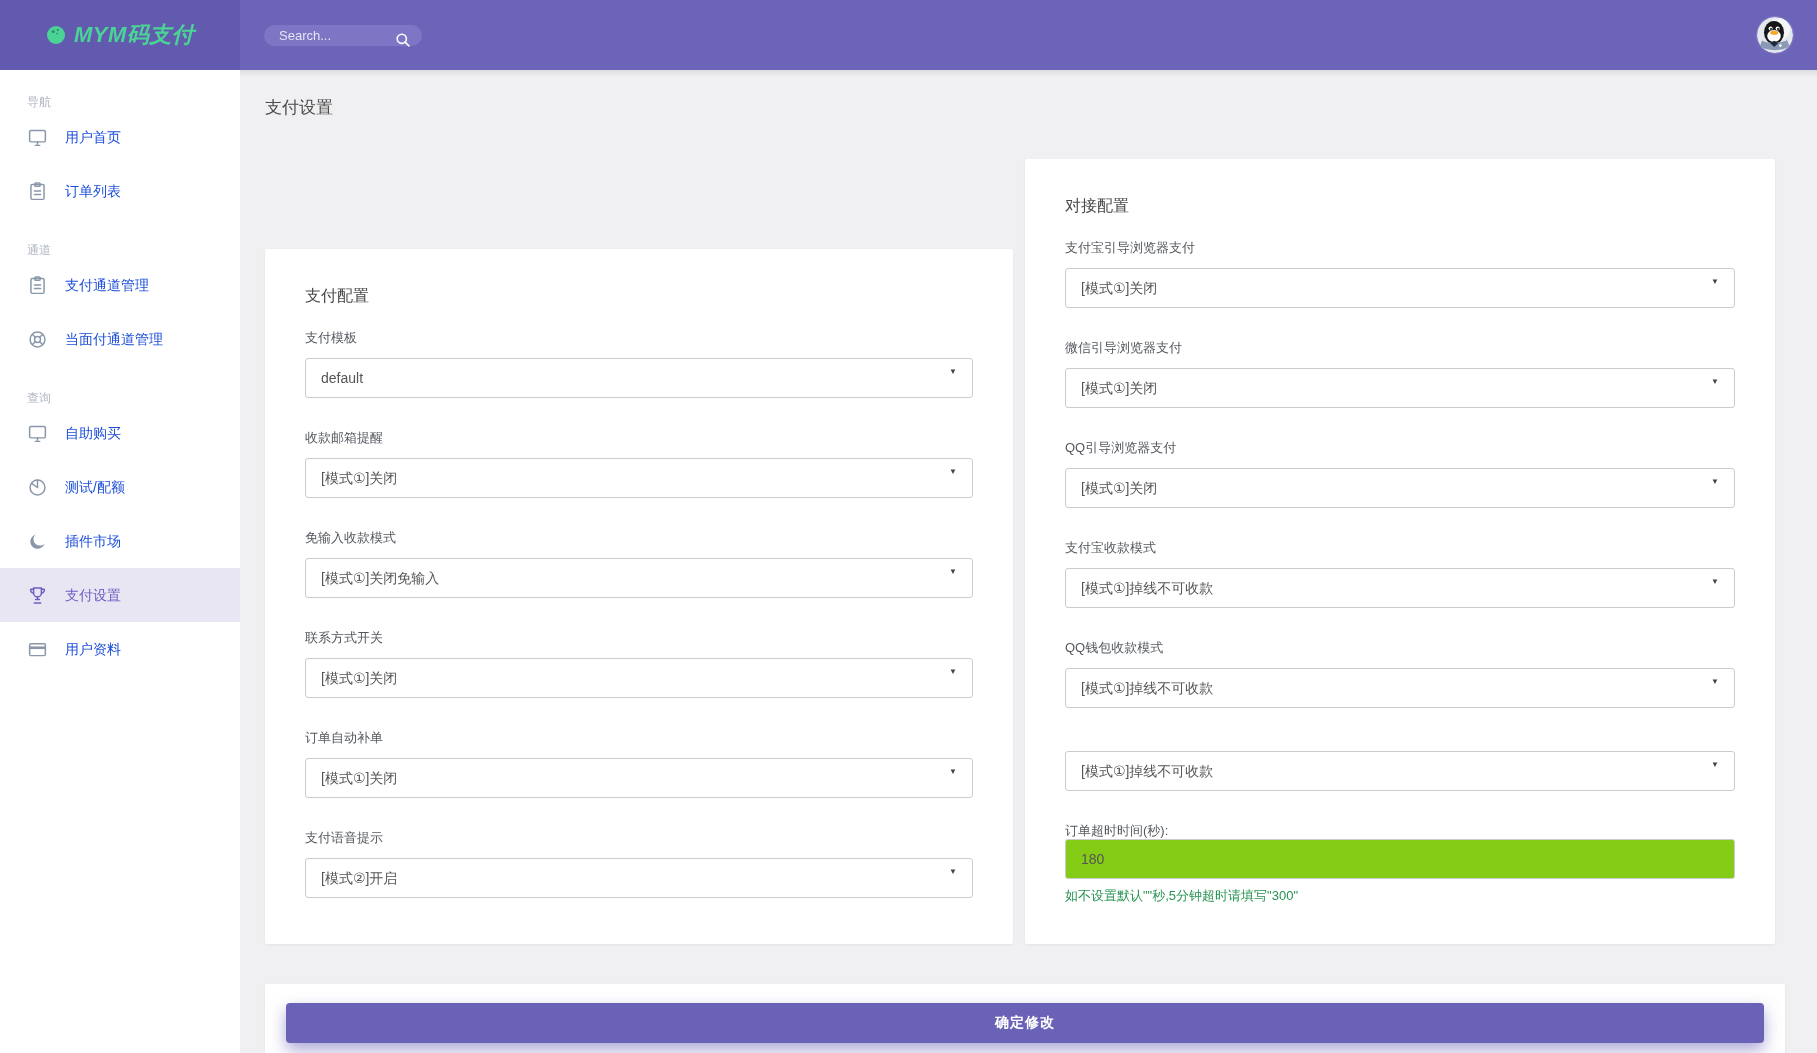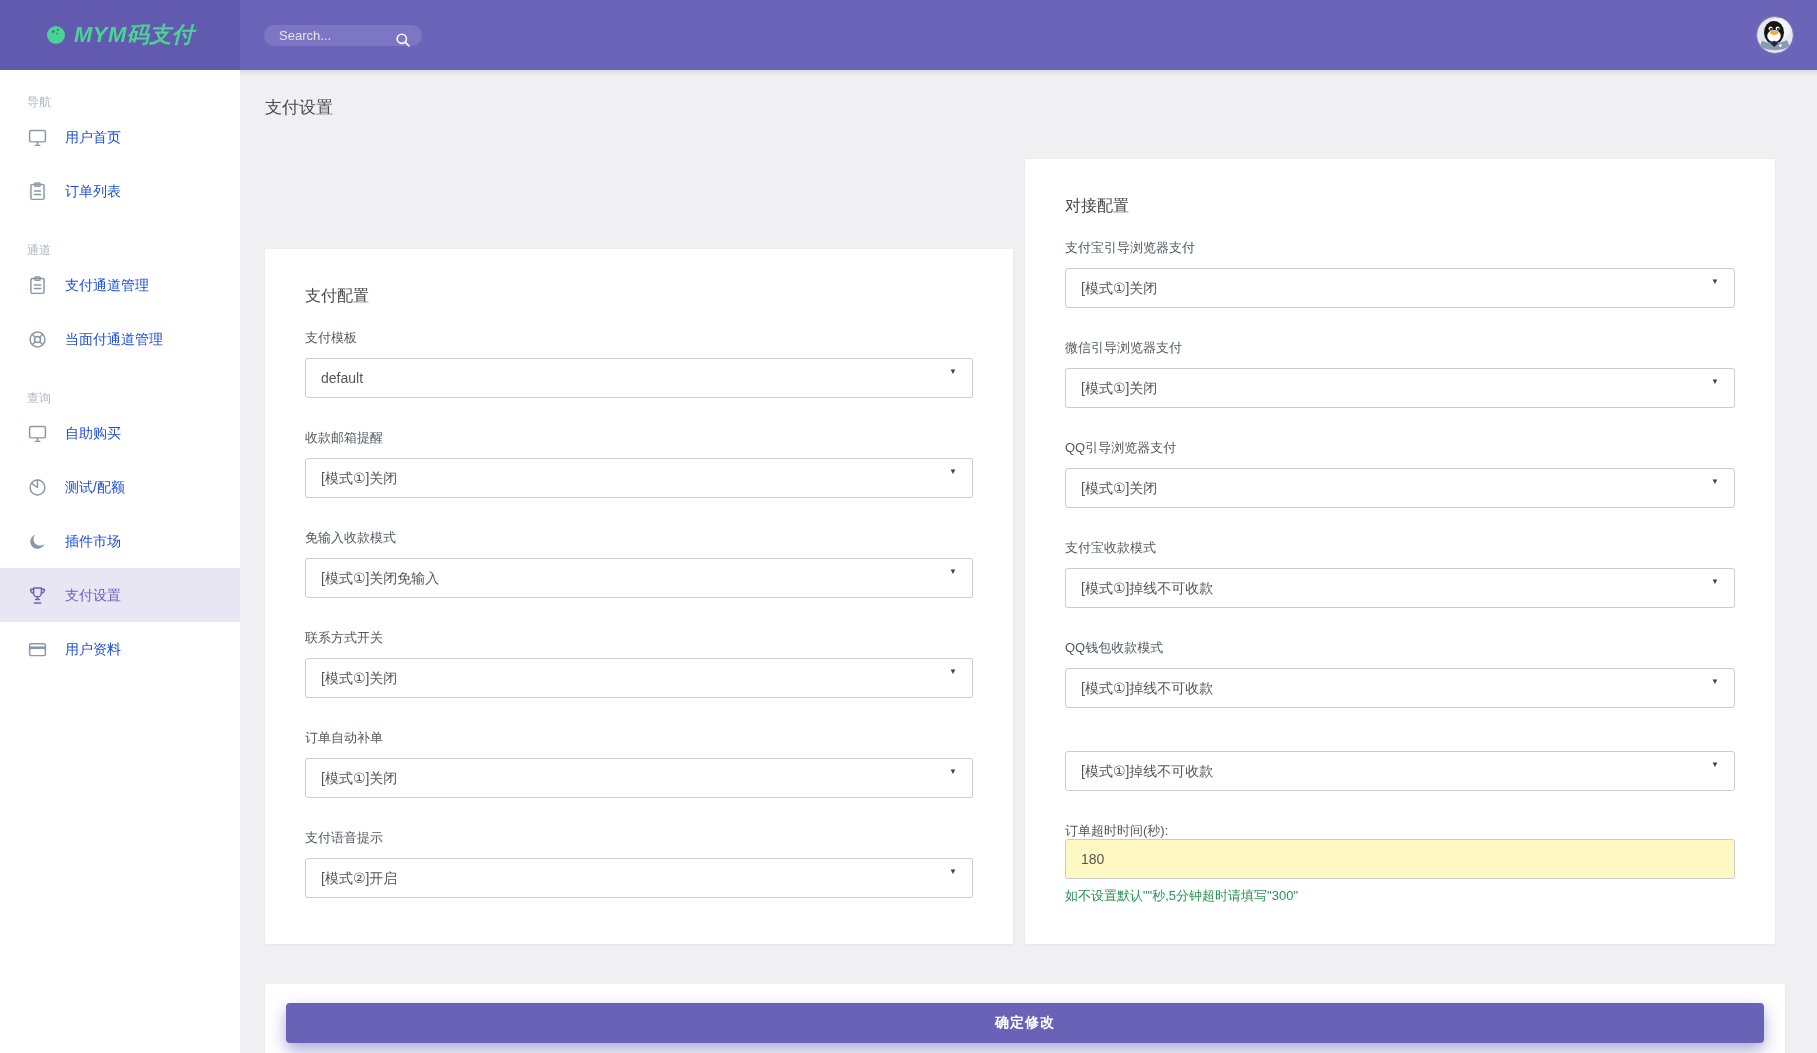--- a/index.html
+++ b/index.html
@@ -40,21 +40,21 @@
   .panel-heading { font-size:16px; font-weight:400; color:#4a4a4a; line-height:22px; margin-bottom:22px; }
 
   .field { margin-bottom:31px; }
   .field:last-child { margin-bottom:0; }
   .field-label { display:block; font-size:13px; color:#54595f; line-height:17px; }
   .select-wrap { position:relative; }
   select.form-select { width:100%; height:40px; appearance:none; -webkit-appearance:none; -moz-appearance:none;
       background:#fff; border:1px solid #cccccc; border-radius:3px; padding:0 34px 0 15px;
       font-size:14px; color:#555; font-family:inherit; cursor:pointer; outline:none;margin-top:12px; }
   .caret { position:absolute; right:16px; top:50%; transform:translateY(-50%); font-size:8px; color:#444; pointer-events:none; line-height:1; }
-  input.form-input { width:100%; height:40px; background:#fef9c3; border:1px solid #cccccc; border-radius:3px;
+  input.form-input { width:100%; height:40px; background:#84cc16; border:1px solid #cccccc; border-radius:3px;
       padding:0 15px; font-size:14px; color:#555; font-family:inherit; outline:none; }
   .field-note { display:block; margin-top:8px; font-size:13px; color:#279352; line-height:17px; }
 
   .submit-card { margin-top:40px; width:1520px; background:#fff; border-radius:2px; box-shadow:0 1px 3px rgba(0,0,0,.06); padding:19px 21px 34px; }
   .submit-btn { display:block; width:100%; height:40px; border:none; border-radius:4px; background:#6a62b7; color:#fff;
       font-size:14px; font-weight:700; letter-spacing:1px; cursor:pointer; font-family:inherit;
       box-shadow:0 7px 16px rgba(104,96,182,.55); }
 </style>
 </head>
 <body>

